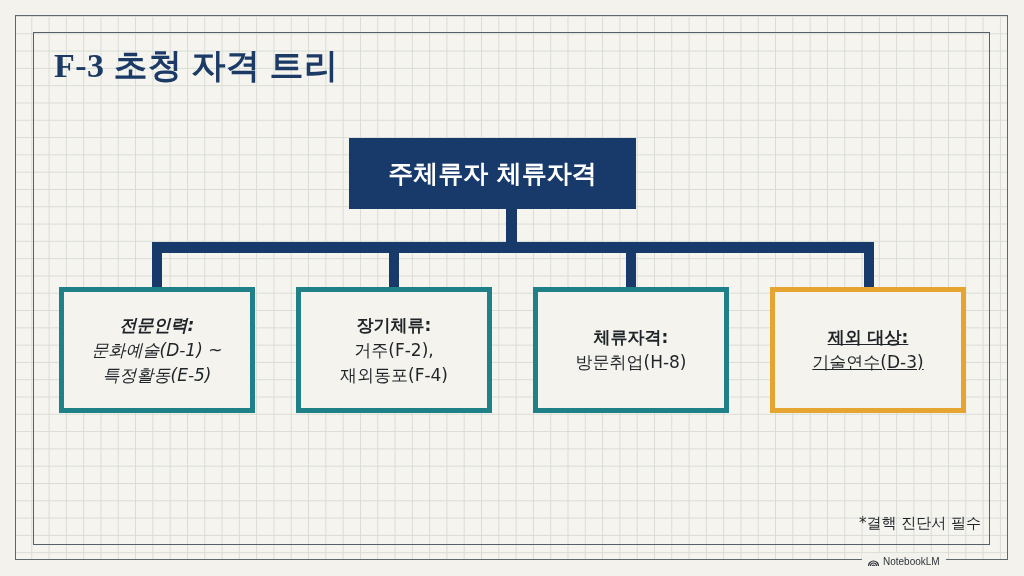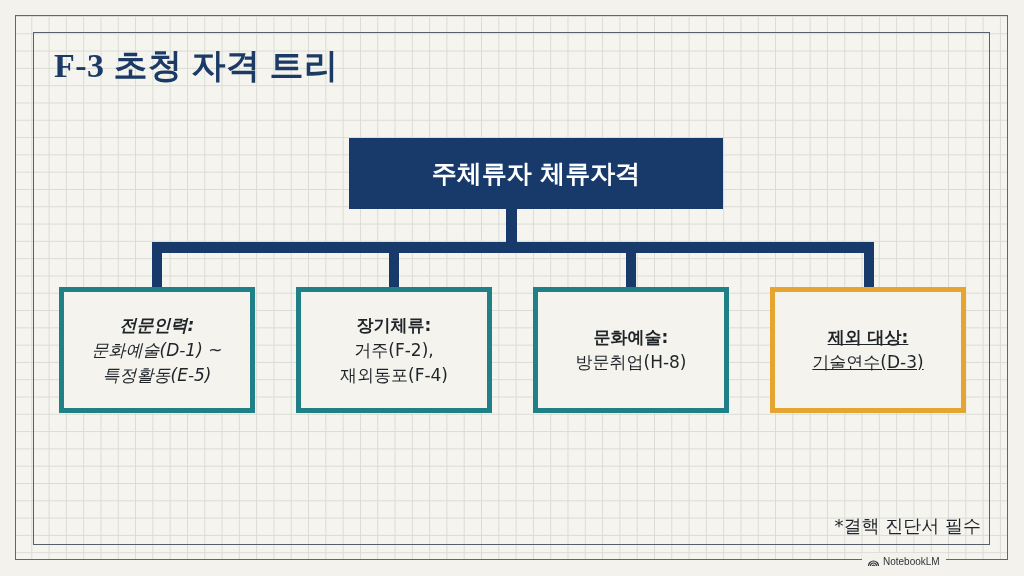--- a/index.html
+++ b/index.html
@@ -20,37 +20,37 @@
   }
   .inner-frame {
     position:absolute; left:33px; top:32px; width:957px; height:513px;
     box-sizing:border-box; border:1.5px solid #55606a;
   }
   .title {
     position:absolute; left:54px; top:43px;
     font-size:34px; font-weight:bold; color:#1c3a66; letter-spacing:0.5px;font-family:Liberation Serif, serif;
   }
   .root-node {
-    position:absolute; left:349px; top:138px; width:374px; height:71px;
+    position:absolute; left:349px; top:138px; width:287px; height:71px;
     background:#173a6b; color:#ffffff;
     display:flex; align-items:center; justify-content:center;
     font-size:25px; font-weight:bold;
   }
   .connector { position:absolute; background:#173a6b; }
   .child {
     position:absolute; top:287px; width:196px; height:126px;
     box-sizing:border-box; border:5px solid #1f8088; background:#f4f3ee;
     display:flex; flex-direction:column; align-items:center; justify-content:center;
     text-align:center; color:#1f2428;
   }
   .child.excluded { border-color:#e6a431;text-decoration:underline; }
   .child-title { font-size:17px; font-weight:bold; line-height:25px; }
   .child-line { font-size:17px; line-height:25px; }
   .footnote {
-    position:absolute; right:43px; top:514px; font-size:18px; color:#1f2428;
+    position:absolute; right:43px; top:514px; font-size:15px; color:#1f2428;
   }
   .brand {
     position:absolute; left:862px; top:553px; height:14px; padding:0 6px;
     background:#f3f2ed; display:flex; align-items:flex-end; gap:4px;
     font-size:10px; color:#2e3338; font-family:"Liberation Sans", sans-serif;
   }
   .brand svg { width:11px; height:9px; }
 </style>
 </head>
 <body>
@@ -77,21 +77,21 @@
   <div class="child-line">특정활동(E-5)</div>
 </div>
 
 <div class="child" style="left:296px;">
   <div class="child-title">장기체류:</div>
   <div class="child-line">거주(F-2),</div>
   <div class="child-line">재외동포(F-4)</div>
 </div>
 
 <div class="child" style="left:533px;">
-  <div class="child-title">문화예술:</div>
+  <div class="child-title">체류자격:</div>
   <div class="child-line">방문취업(H-8)</div>
 </div>
 
 <div class="child excluded" style="left:770px;">
   <div class="child-title">제외 대상:</div>
   <div class="child-line">기술연수(D-3)</div>
 </div>
 
 <div class="footnote">*결핵 진단서 필수</div>
 

